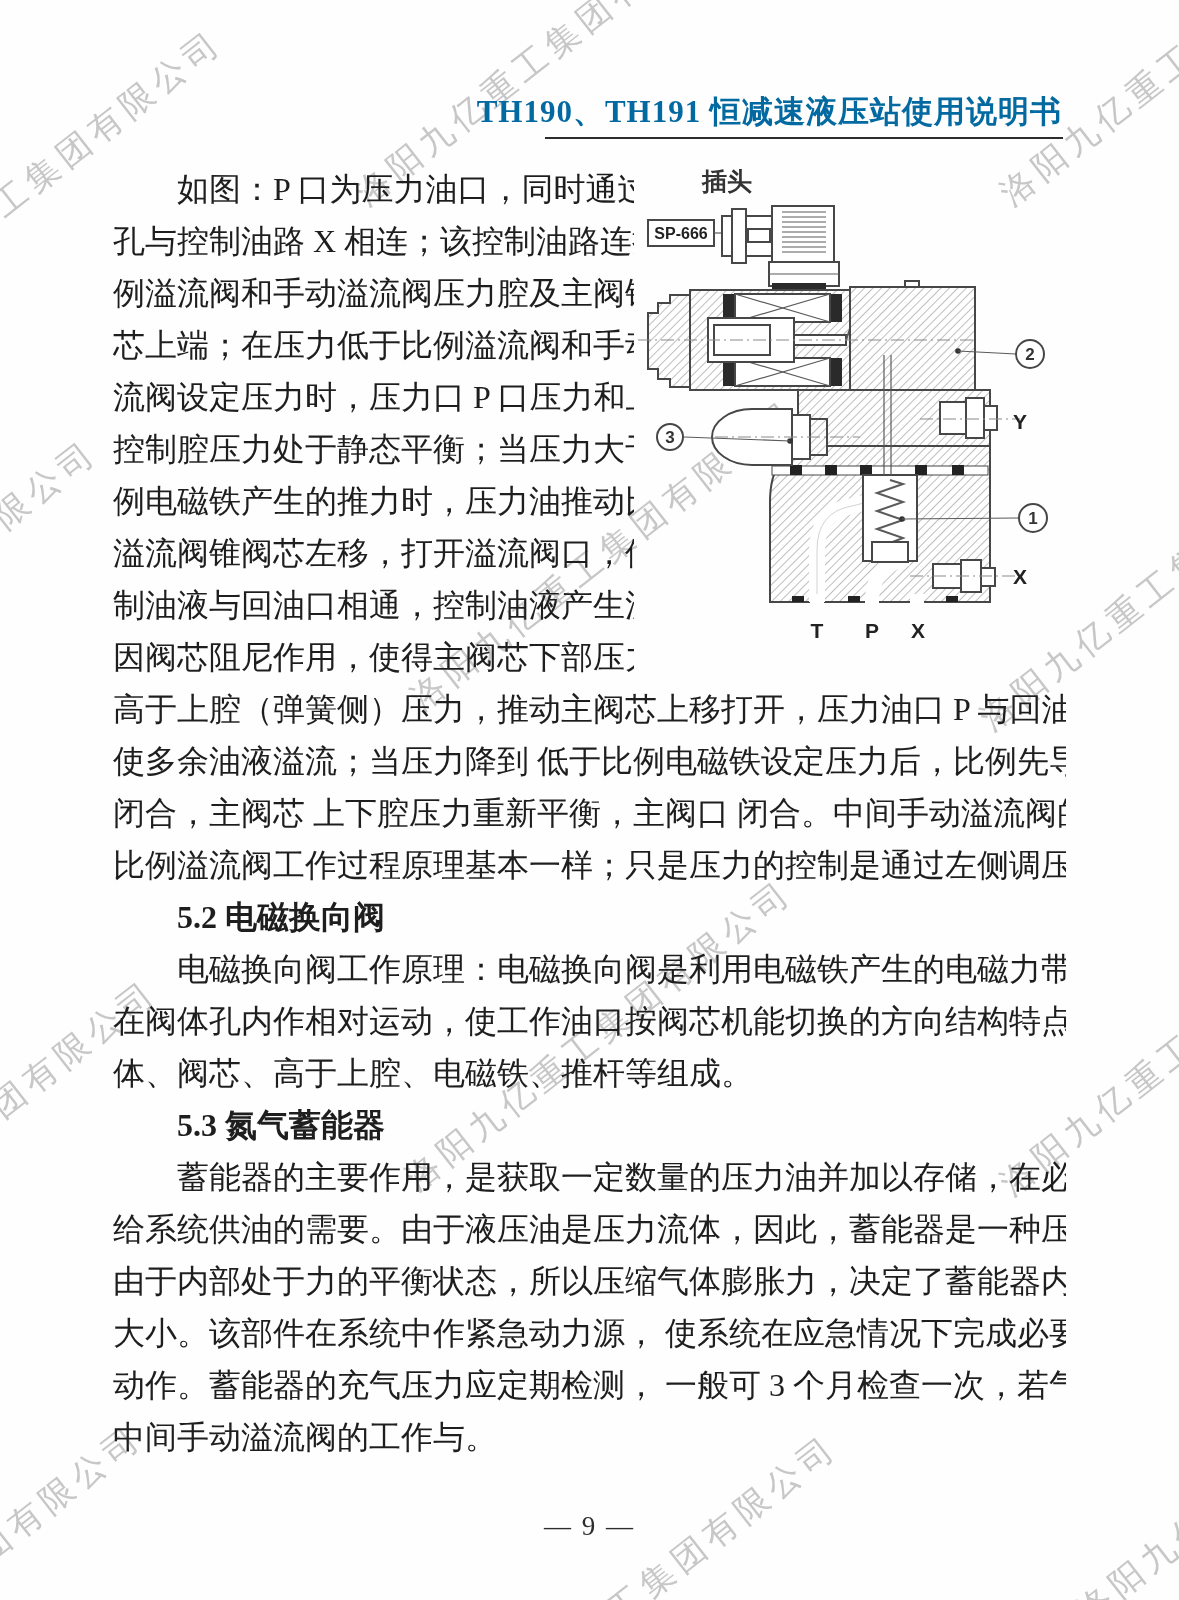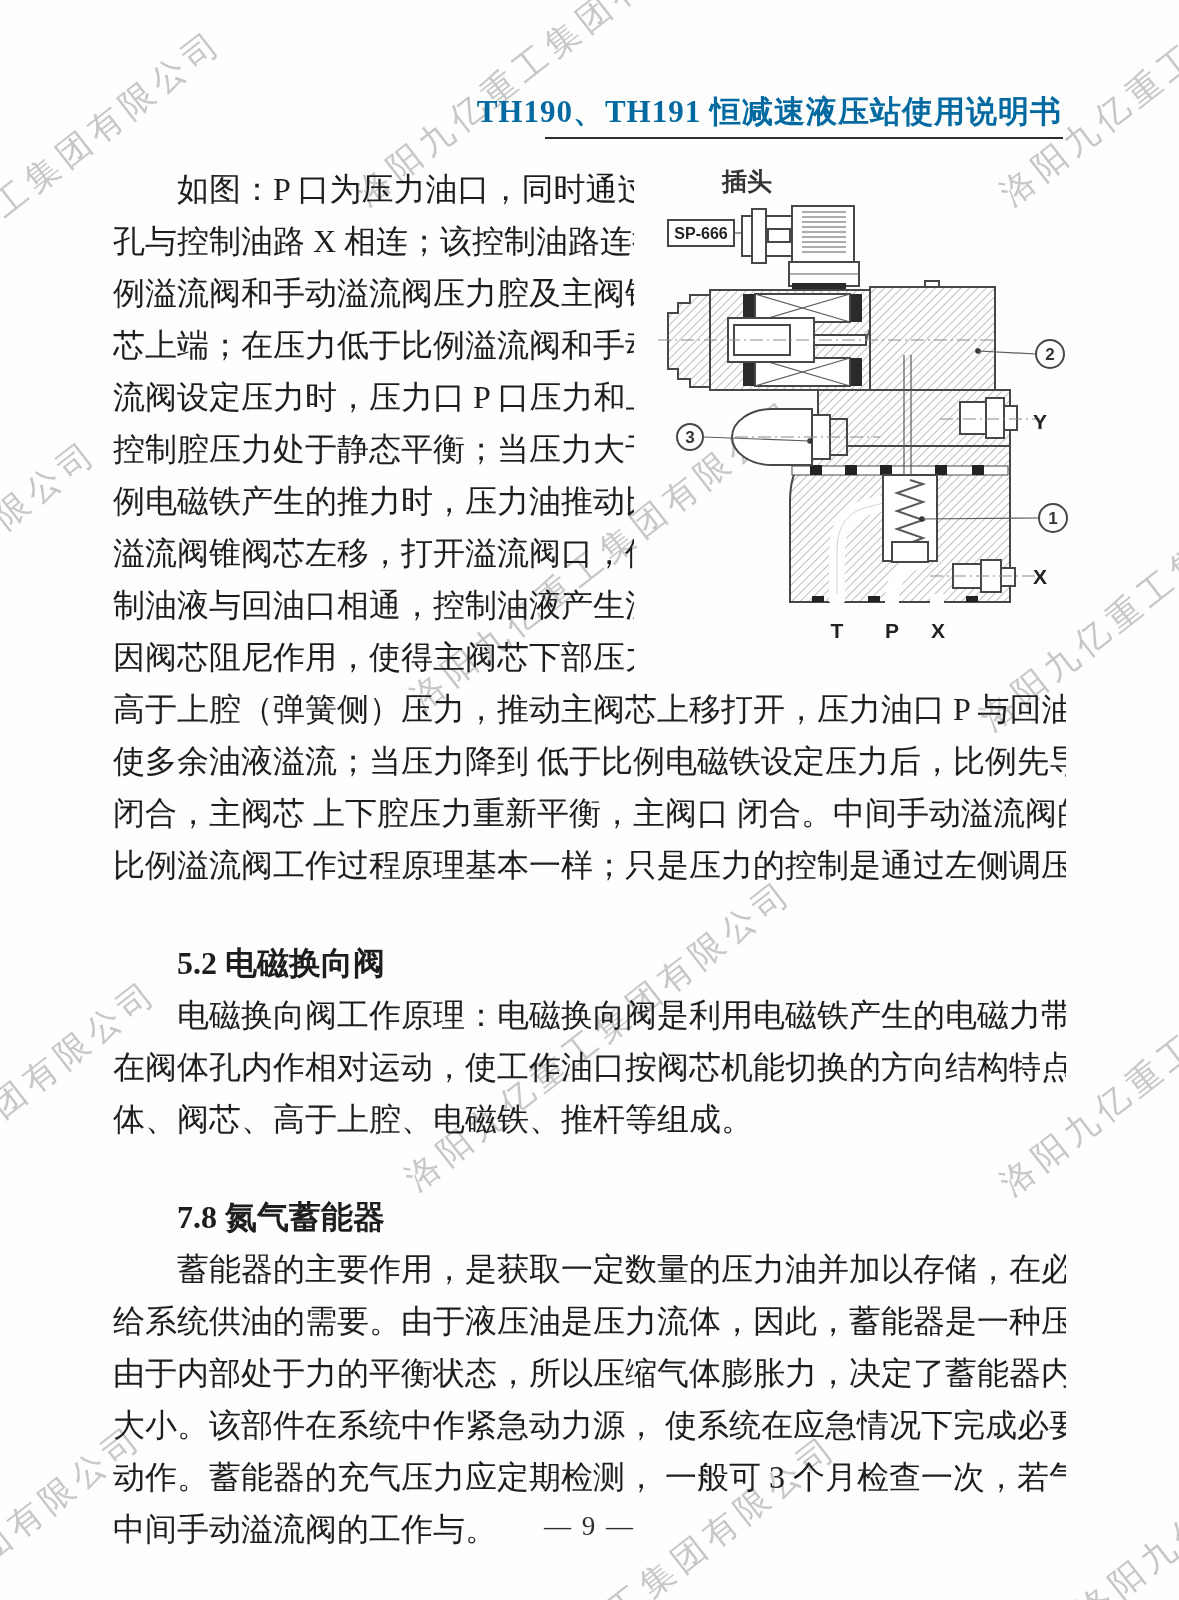--- a/index.html
+++ b/index.html
@@ -13,26 +13,26 @@
   
   .hdr-title{position:absolute;top:91px;left:360px;width:702px;text-align:right;
              font-size:31px;letter-spacing:1px;color:#0369a1;font-weight:600;z-index:2;}
   .hdr-rule{position:absolute;top:137px;left:545px;width:518px;height:2px;background:#2c2c2c;z-index:2;}
   
   .txtcol{position:absolute;z-index:2;}
   .tline{height:52px;line-height:52px;font-size:32px;text-align:justify;text-align-last:justify;
          overflow:hidden;white-space:nowrap;}
   .indent{padding-left:64px;}
   .nojust{text-align-last:left;}
-  .heading{font-weight:bold;text-align-last:left;margin-top:46px;}
+  .heading{font-weight:bold;text-align-last:left;}
   
   .pageno{position:absolute;top:1511px;left:0;width:1179px;text-align:center;font-size:27px;
           letter-spacing:2px;color:#2d2d2d;z-index:2;}
   
-  .fig{position:absolute;left:640px;top:150px;width:460px;height:500px;z-index:2;}
+  .fig{position:absolute;left:620px;top:150px;width:460px;height:500px;z-index:2;}
   .fig svg{display:block;}
   svg text{font-family:"Liberation Sans","DejaVu Sans",sans-serif;}
   .olin-thin{fill:none;stroke:#5a5a5a;stroke-width:1.2;}
   .hatchfill{fill:url(#hat);stroke:#474747;stroke-width:2;}
   .whitebox{fill:#fff;stroke:#474747;stroke-width:2;}
   .cline{fill:none;stroke:#8a8a8a;stroke-width:1.2;stroke-dasharray:13 4 2 4;}
   .callout{fill:#fff;stroke:#474747;stroke-width:2;}
   .callout-num{font-size:17px;fill:#333;font-weight:bold;text-anchor:middle;}
   .portlbl{font-size:21px;fill:#222;font-weight:bold;text-anchor:middle;}
   .spr{fill:none;stroke:#5a5a5a;stroke-width:2;}
@@ -206,21 +206,21 @@
     <div class="tline">高于上腔（弹簧侧）压力，推动主阀芯上移打开，压力油口 P 与回油口 T 相通，</div>
     <div class="tline">使多余油液溢流；当压力降到  低于比例电磁铁设定压力后，比例先导阀阀芯</div>
     <div class="tline">闭合，主阀芯  上下腔压力重新平衡，主阀口  闭合。中间手动溢流阀的工作与</div>
     <div class="tline">比例溢流阀工作过程原理基本一样；只是压力的控制是通过左侧调压螺钉手</div>
 
     <div class="tline heading indent">5.2 电磁换向阀</div>
     <div class="tline indent">电磁换向阀工作原理：电磁换向阀是利用电磁铁产生的电磁力带动阀芯</div>
     <div class="tline">在阀体孔内作相对运动，使工作油口按阀芯机能切换的方向结构特点：包括阀</div>
     <div class="tline nojust">体、阀芯、高于上腔、电磁铁、推杆等组成。</div>
 
-    <div class="tline heading indent">7.8 氮气蓄能器</div>
+    <div class="tline heading indent">5.3 氮气蓄能器</div>
     <div class="tline indent">蓄能器的主要作用，是获取一定数量的压力油并加以存储，在必要时满足</div>
     <div class="tline">给系统供油的需要。由于液压油是压力流体，因此，蓄能器是一种压力容器。</div>
     <div class="tline">由于内部处于力的平衡状态，所以压缩气体膨胀力，决定了蓄能器内的液压力</div>
     <div class="tline">大小。该部件在系统中作紧急动力源， 使系统在应急情况下完成必要的制动</div>
     <div class="tline">动作。蓄能器的充气压力应定期检测， 一般可 3 个月检查一次，若气压偏低</div>
     <div class="tline nojust">中间手动溢流阀的工作与。</div>
   </div>
 
   <div class="pageno">— 9 —</div>
 

